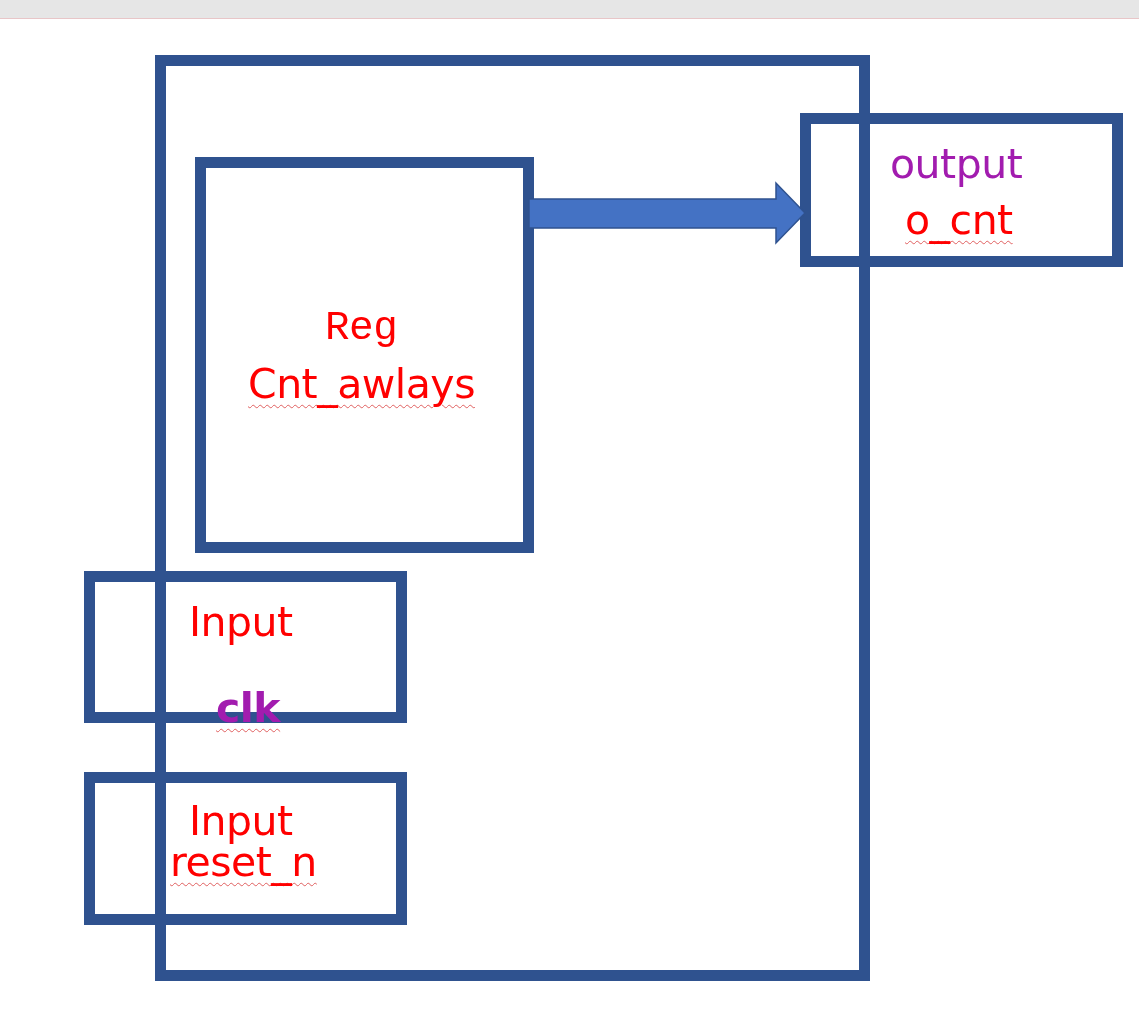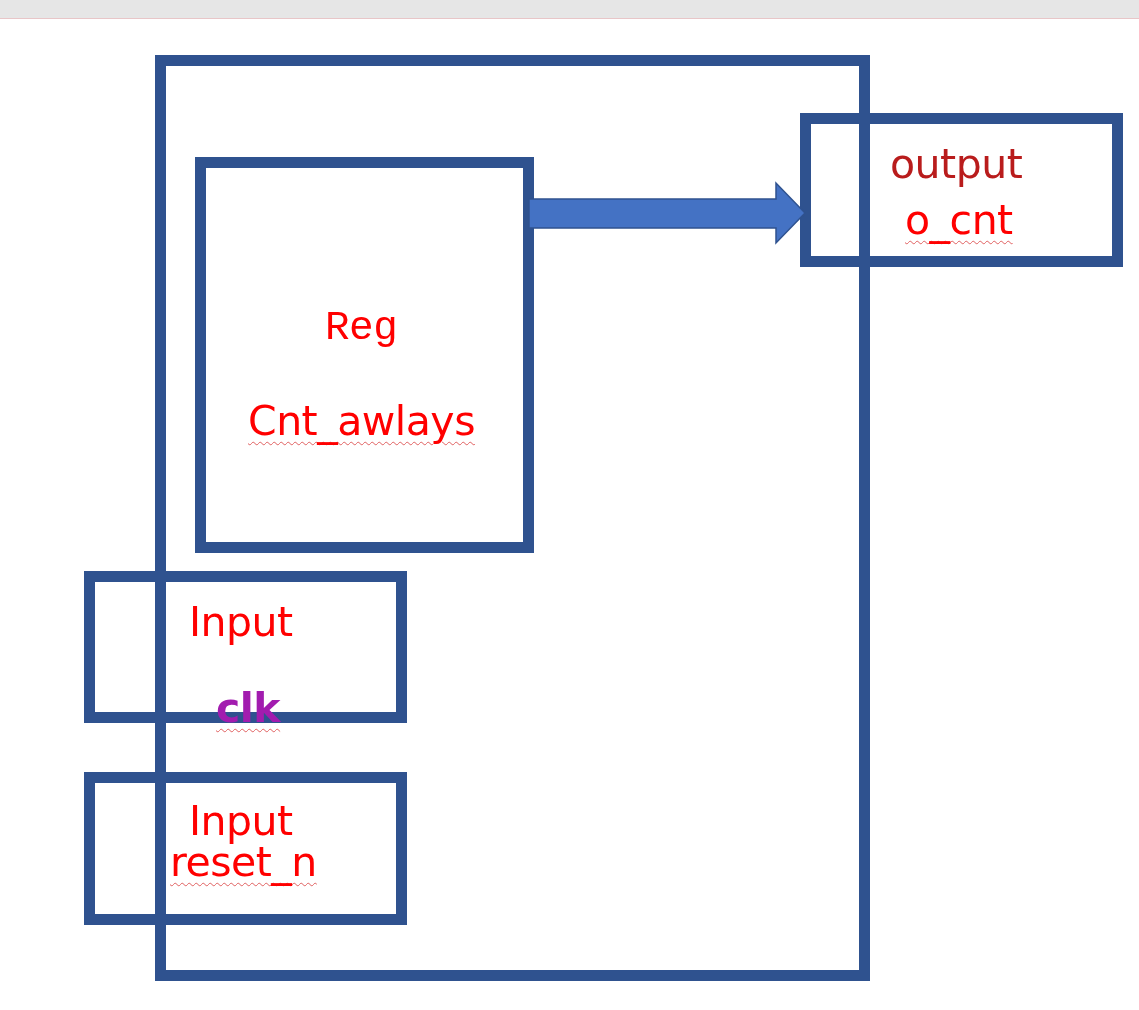--- a/index.html
+++ b/index.html
@@ -57,24 +57,24 @@
   </style>
 </head>
 <body>
 
 <div class="topbar" style="background: rgb(230, 230, 230);"></div>
 
 <div class="box outer" style="border-color: rgb(47, 82, 143);"></div>
 
 <div class="box reg" style="border-color: rgb(47, 82, 143);"></div>
 <div class="label" style="left: 325px; top: 300px; color: rgb(255, 0, 0); font-family: Liberation Mono, monospace;">Reg</div>
-<div class="label spell" style="left: 248px; top: 356px; color: rgb(255, 0, 0); margin-top: 37px;">Cnt_awlays</div>
+<div class="label spell" style="left: 248px; top: 356px; color: rgb(255, 0, 0);">Cnt_awlays</div>
 
 <div class="box out" style="border-color: rgb(47, 82, 143);"></div>
-<div class="label" style="left: 890px; top: 136px; color: #b91c1c;">output</div>
+<div class="label" style="left: 890px; top: 136px; color: #a21caf;">output</div>
 <div class="label spell" style="left: 905px; top: 192px; color: rgb(255, 0, 0);">o_cnt</div>
 
 <div class="box clk" style="border-color: rgb(47, 82, 143);"></div>
 <div class="label" style="left: 189px; top: 594px; color: rgb(255, 0, 0);">Input</div>
 <div class="label spell" style="left: 216px; top: 680px; color: #a21caf; font-weight: bold;">clk</div>
 
 <div class="box rst" style="border-color: rgb(47, 82, 143);"></div>
 <div class="label" style="left: 189px; top: 793px; color: rgb(255, 0, 0);">Input</div>
 <div class="label spell" style="left: 170px; top: 834px; color: rgb(255, 0, 0);">reset_n</div>
 

